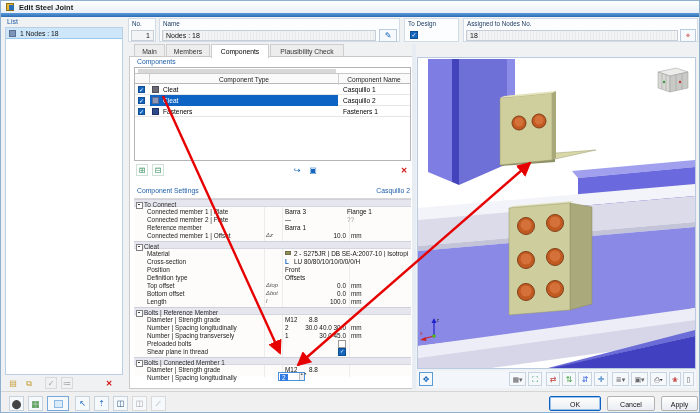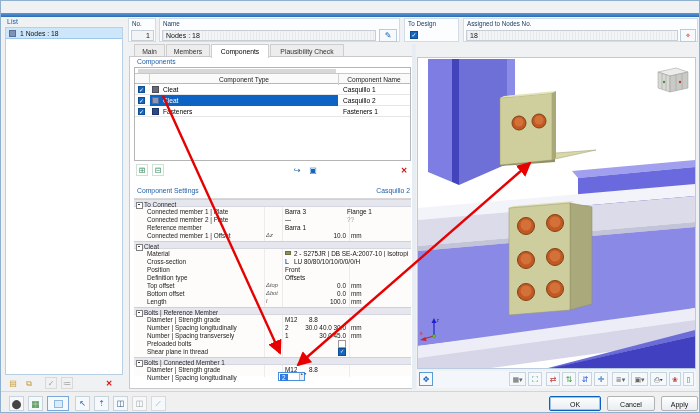--- a/index.html
+++ b/index.html
@@ -50,20 +50,25 @@
        font-size:7px;text-align:center;line-height:13px;color:#111;border-radius:2px;}
   .btn.default{border:1px solid #0b61c2;box-shadow:inset 0 0 0 1px #9cc3ea;}
   .mini{background:#f6f9fc;border:1px solid #c7d3df;text-align:center;}
   .gray{color:#a0a0a0!important;border-color:#d9d9d9!important;}
 </style>
 </head>
 <body>
 
 <div id="win">
 
+  <div class="abs" id="titlebar">
+    <span class="abs" style="left:5px;top:2px;width:8px;height:8px;background:#e8b830;border:1px solid #8a6d14;"></span>
+    <span class="abs" style="left:8px;top:4px;width:5px;height:5px;background:#2b6cb4;"></span>
+    <span class="abs" style="left:18px;top:1.5px;font-size:7.5px;font-weight:bold;color:#1c1c1c;">Edit Steel Joint</span>
+  </div>
   <div class="abs" id="accentband"></div>
 
   <span class="abs t7 blue" style="left:6px;top:17px;">List</span>
   <div class="abs" style="left:4px;top:26px;width:118px;height:348px;background:#fff;border:1px solid #b9cfe4;">
     <div class="abs" style="left:0;top:0;width:116px;height:11px;background:#cde6f9;border-bottom:1px solid #9ec7ec;">
       <span class="abs" style="left:3px;top:2px;width:7px;height:7px;background:#7e93b6;border:1px solid #5a6f94;"></span>
       <span class="abs" style="left:14px;top:1.5px;font-size:6.8px;color:#111;">1 Nodes : 18</span>
     </div>
   </div>
 

